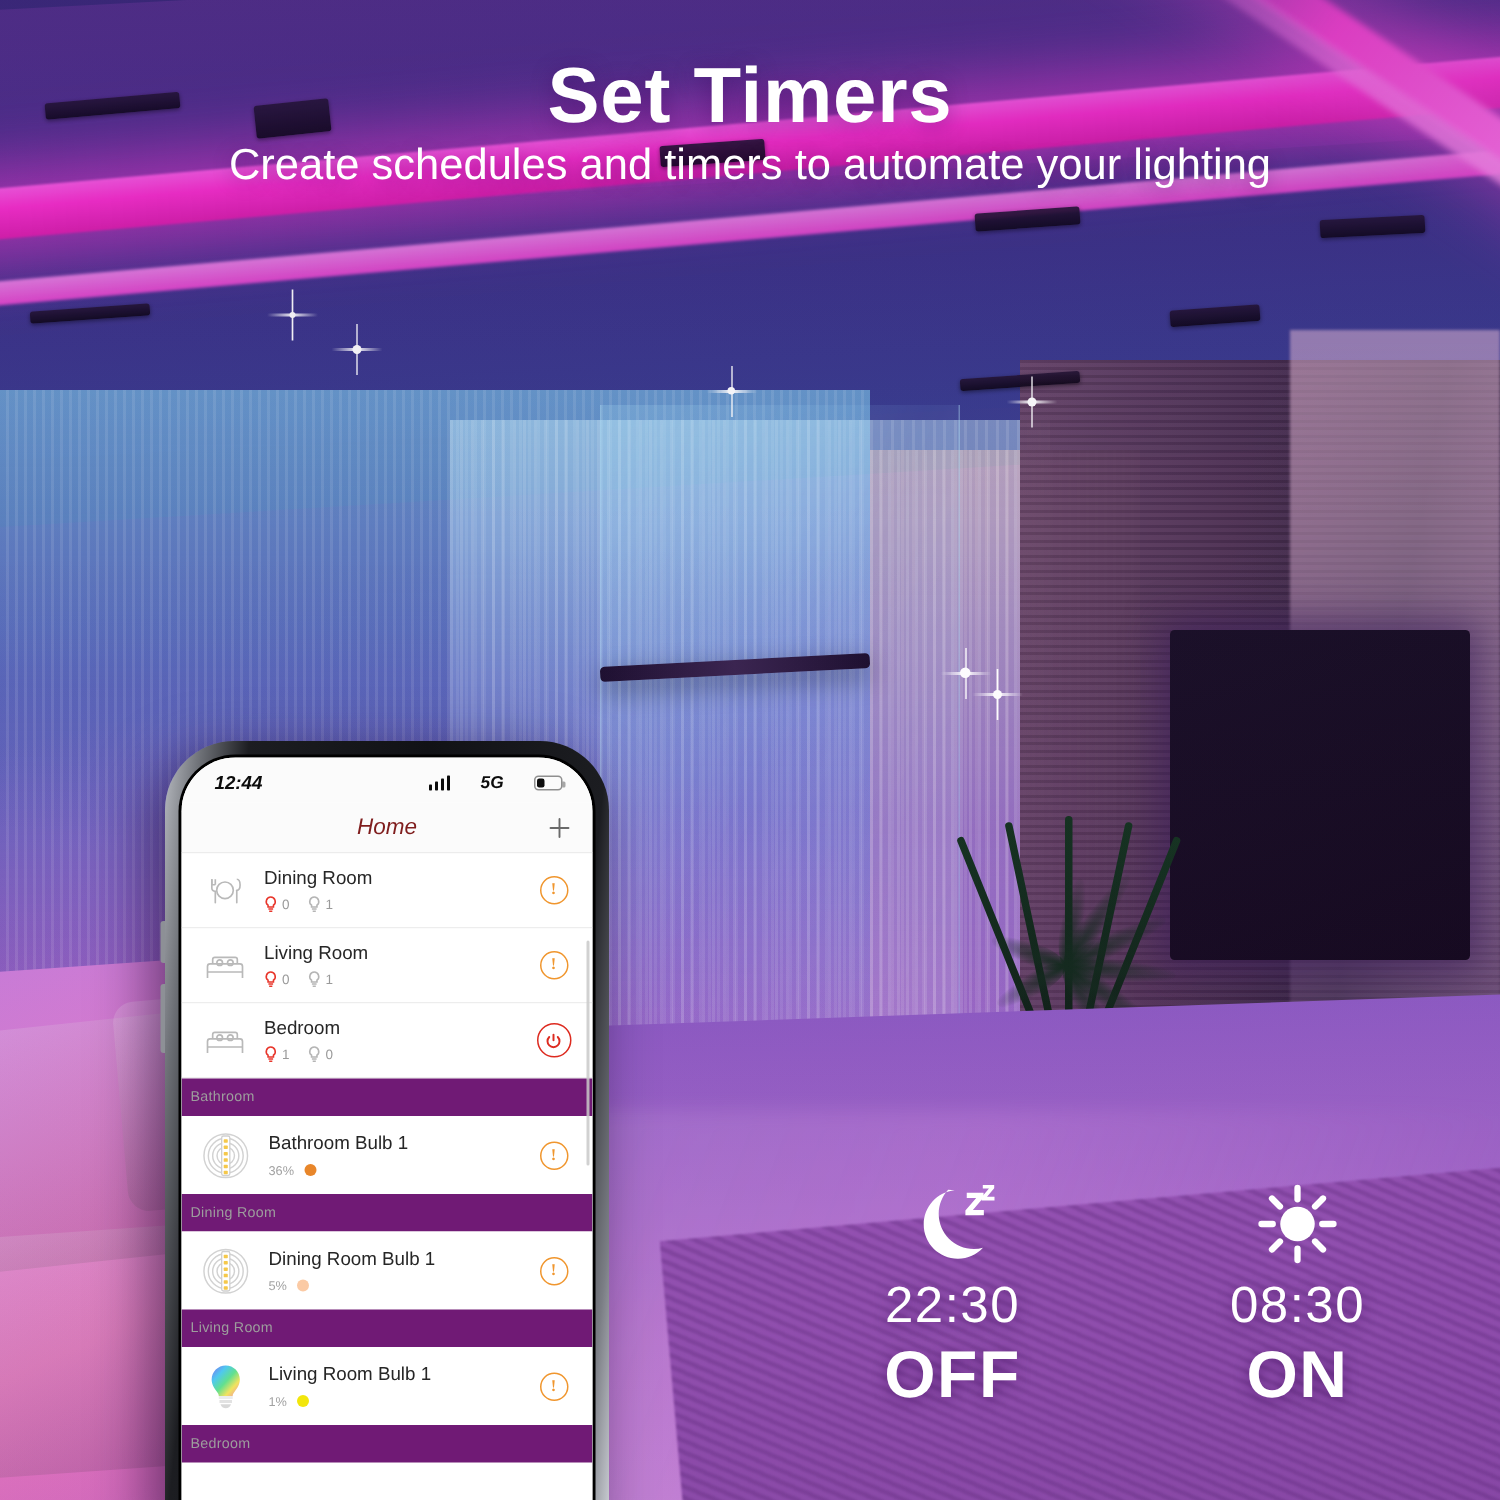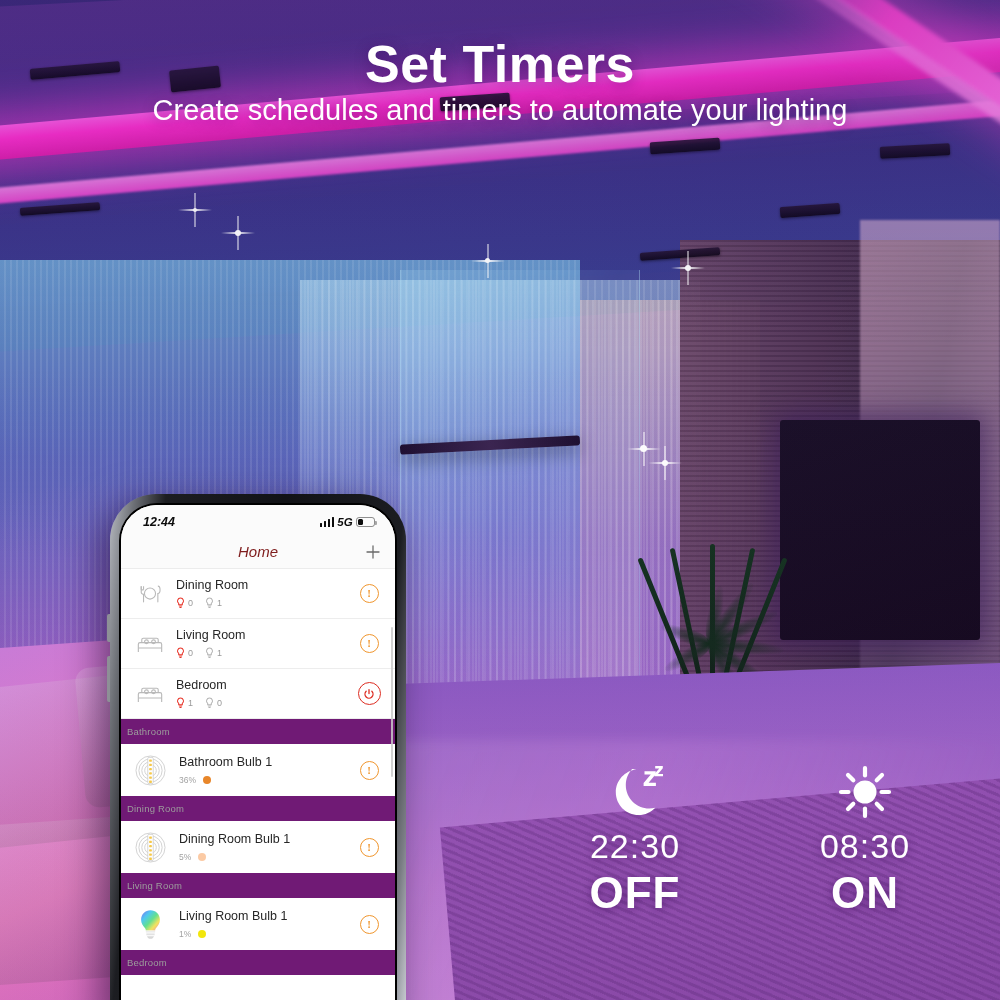--- a/index.html
+++ b/index.html
@@ -231,21 +231,21 @@
     font-size:52px; font-weight:700; color:#ffffff; letter-spacing:.5px;
     text-shadow:0 2px 14px rgba(60,0,90,.45);
   }
   .headline .sub{
     margin-top:0; font-size:29px; font-weight:400; color:#ffffff;
     text-shadow:0 2px 12px rgba(60,0,90,.40);
   }
 
   
   .timers{
-    position:absolute; z-index:6; left:540px; top:761px; width:420px;
+    position:absolute; z-index:6; left:540px; top:785px; width:420px;
     display:flex; justify-content:space-between;
   }
   .timer{ width:190px; text-align:center; color:#fff; }
   .timer .glyph{ height:62px; display:flex; align-items:center; justify-content:center; }
   .timer .time{
     font-size:34px; font-weight:400; letter-spacing:1px; margin-top:4px;
     text-shadow:0 2px 10px rgba(50,0,80,.45);
   }
   .timer .state{
     font-size:44px; font-weight:700; letter-spacing:1px; margin-top:2px;
@@ -286,21 +286,21 @@
   }
 
   
   .statusbar{
     height:30px; flex:none;
     display:flex; align-items:center; justify-content:space-between;
     padding:4px 20px 0 22px;
     background:#fbfbfb;
     font-size:12.5px; font-weight:700; color:#0c0c0c;font-style:italic;
   }
-  .status-right{ display:flex; align-items:center; gap:3px; }
+  .status-right{ display:flex; align-items:center; gap:20px; }
   .bars{ display:flex; align-items:flex-end; gap:1.5px; height:10px; }
   .bars i{ display:block; width:2.5px; background:#0c0c0c; border-radius:.5px; }
   .bars i:nth-child(1){ height:4px; }
   .bars i:nth-child(2){ height:6px; }
   .bars i:nth-child(3){ height:8px; }
   .bars i:nth-child(4){ height:10px; }
   .net{ font-size:11.5px; font-weight:700; letter-spacing:.2px; }
   .batt{
     width:19px; height:10px; border:1.3px solid rgba(12,12,12,.45);
     border-radius:3px; position:relative; padding:1px;

